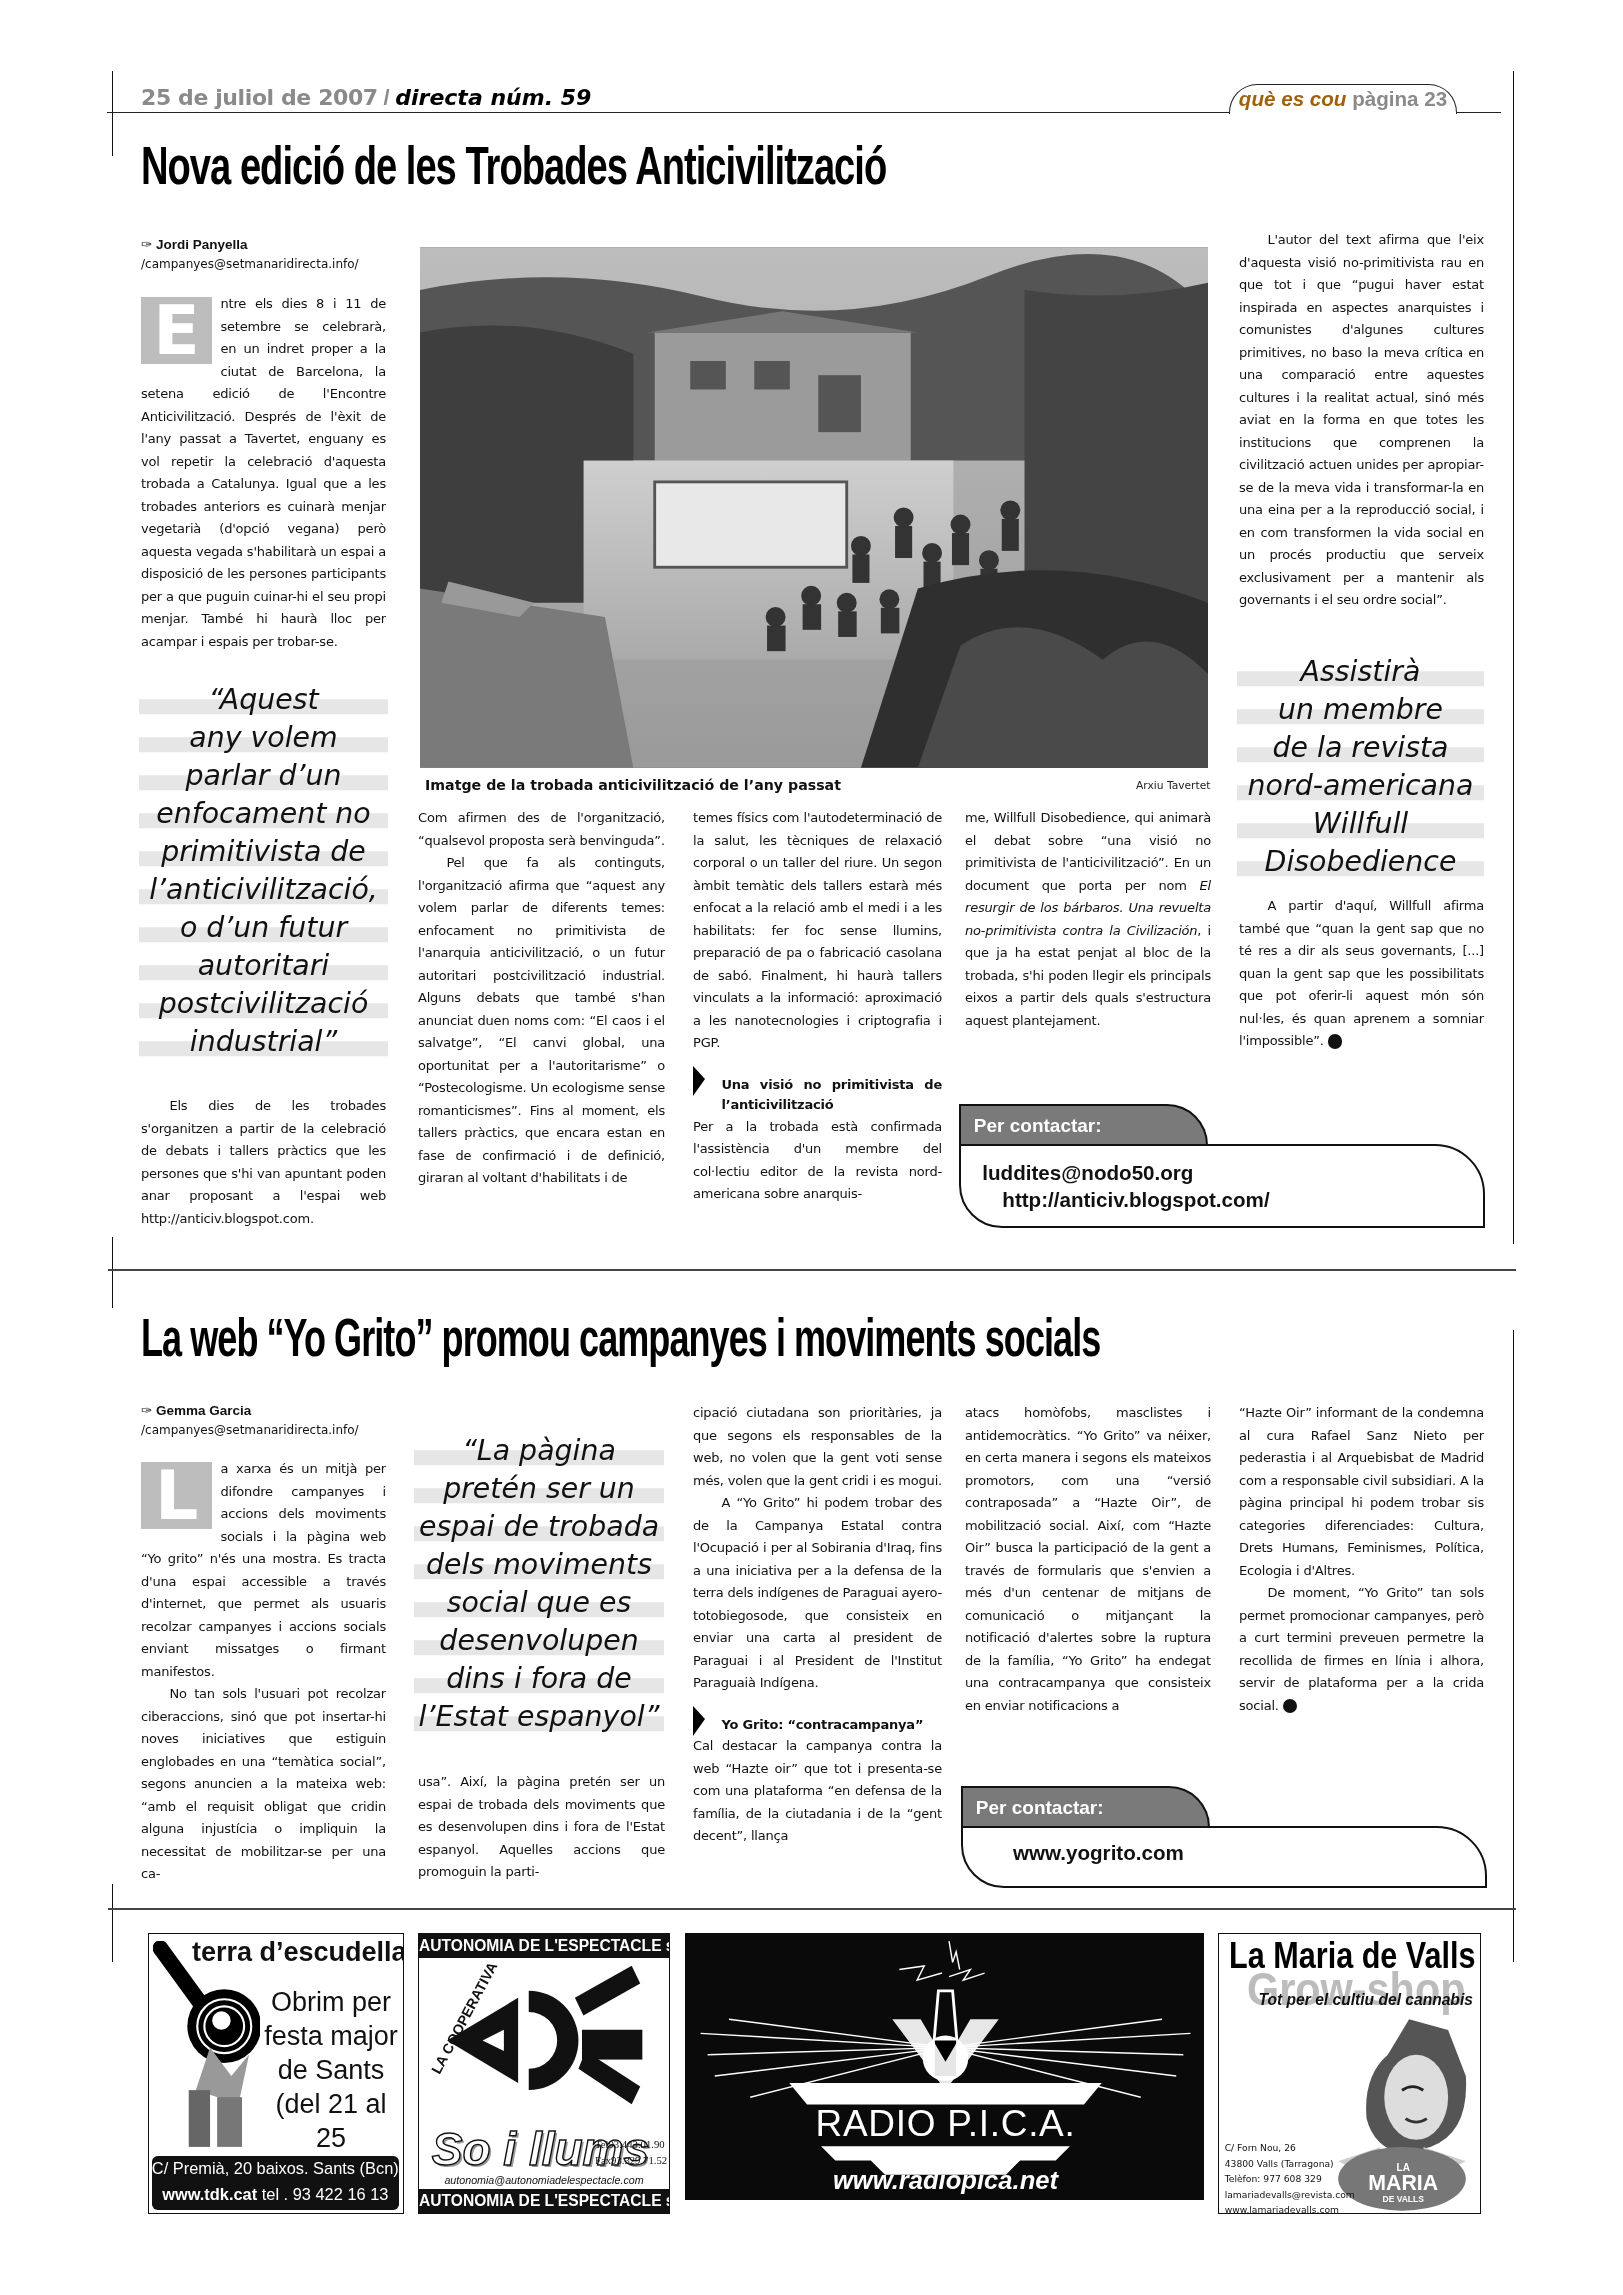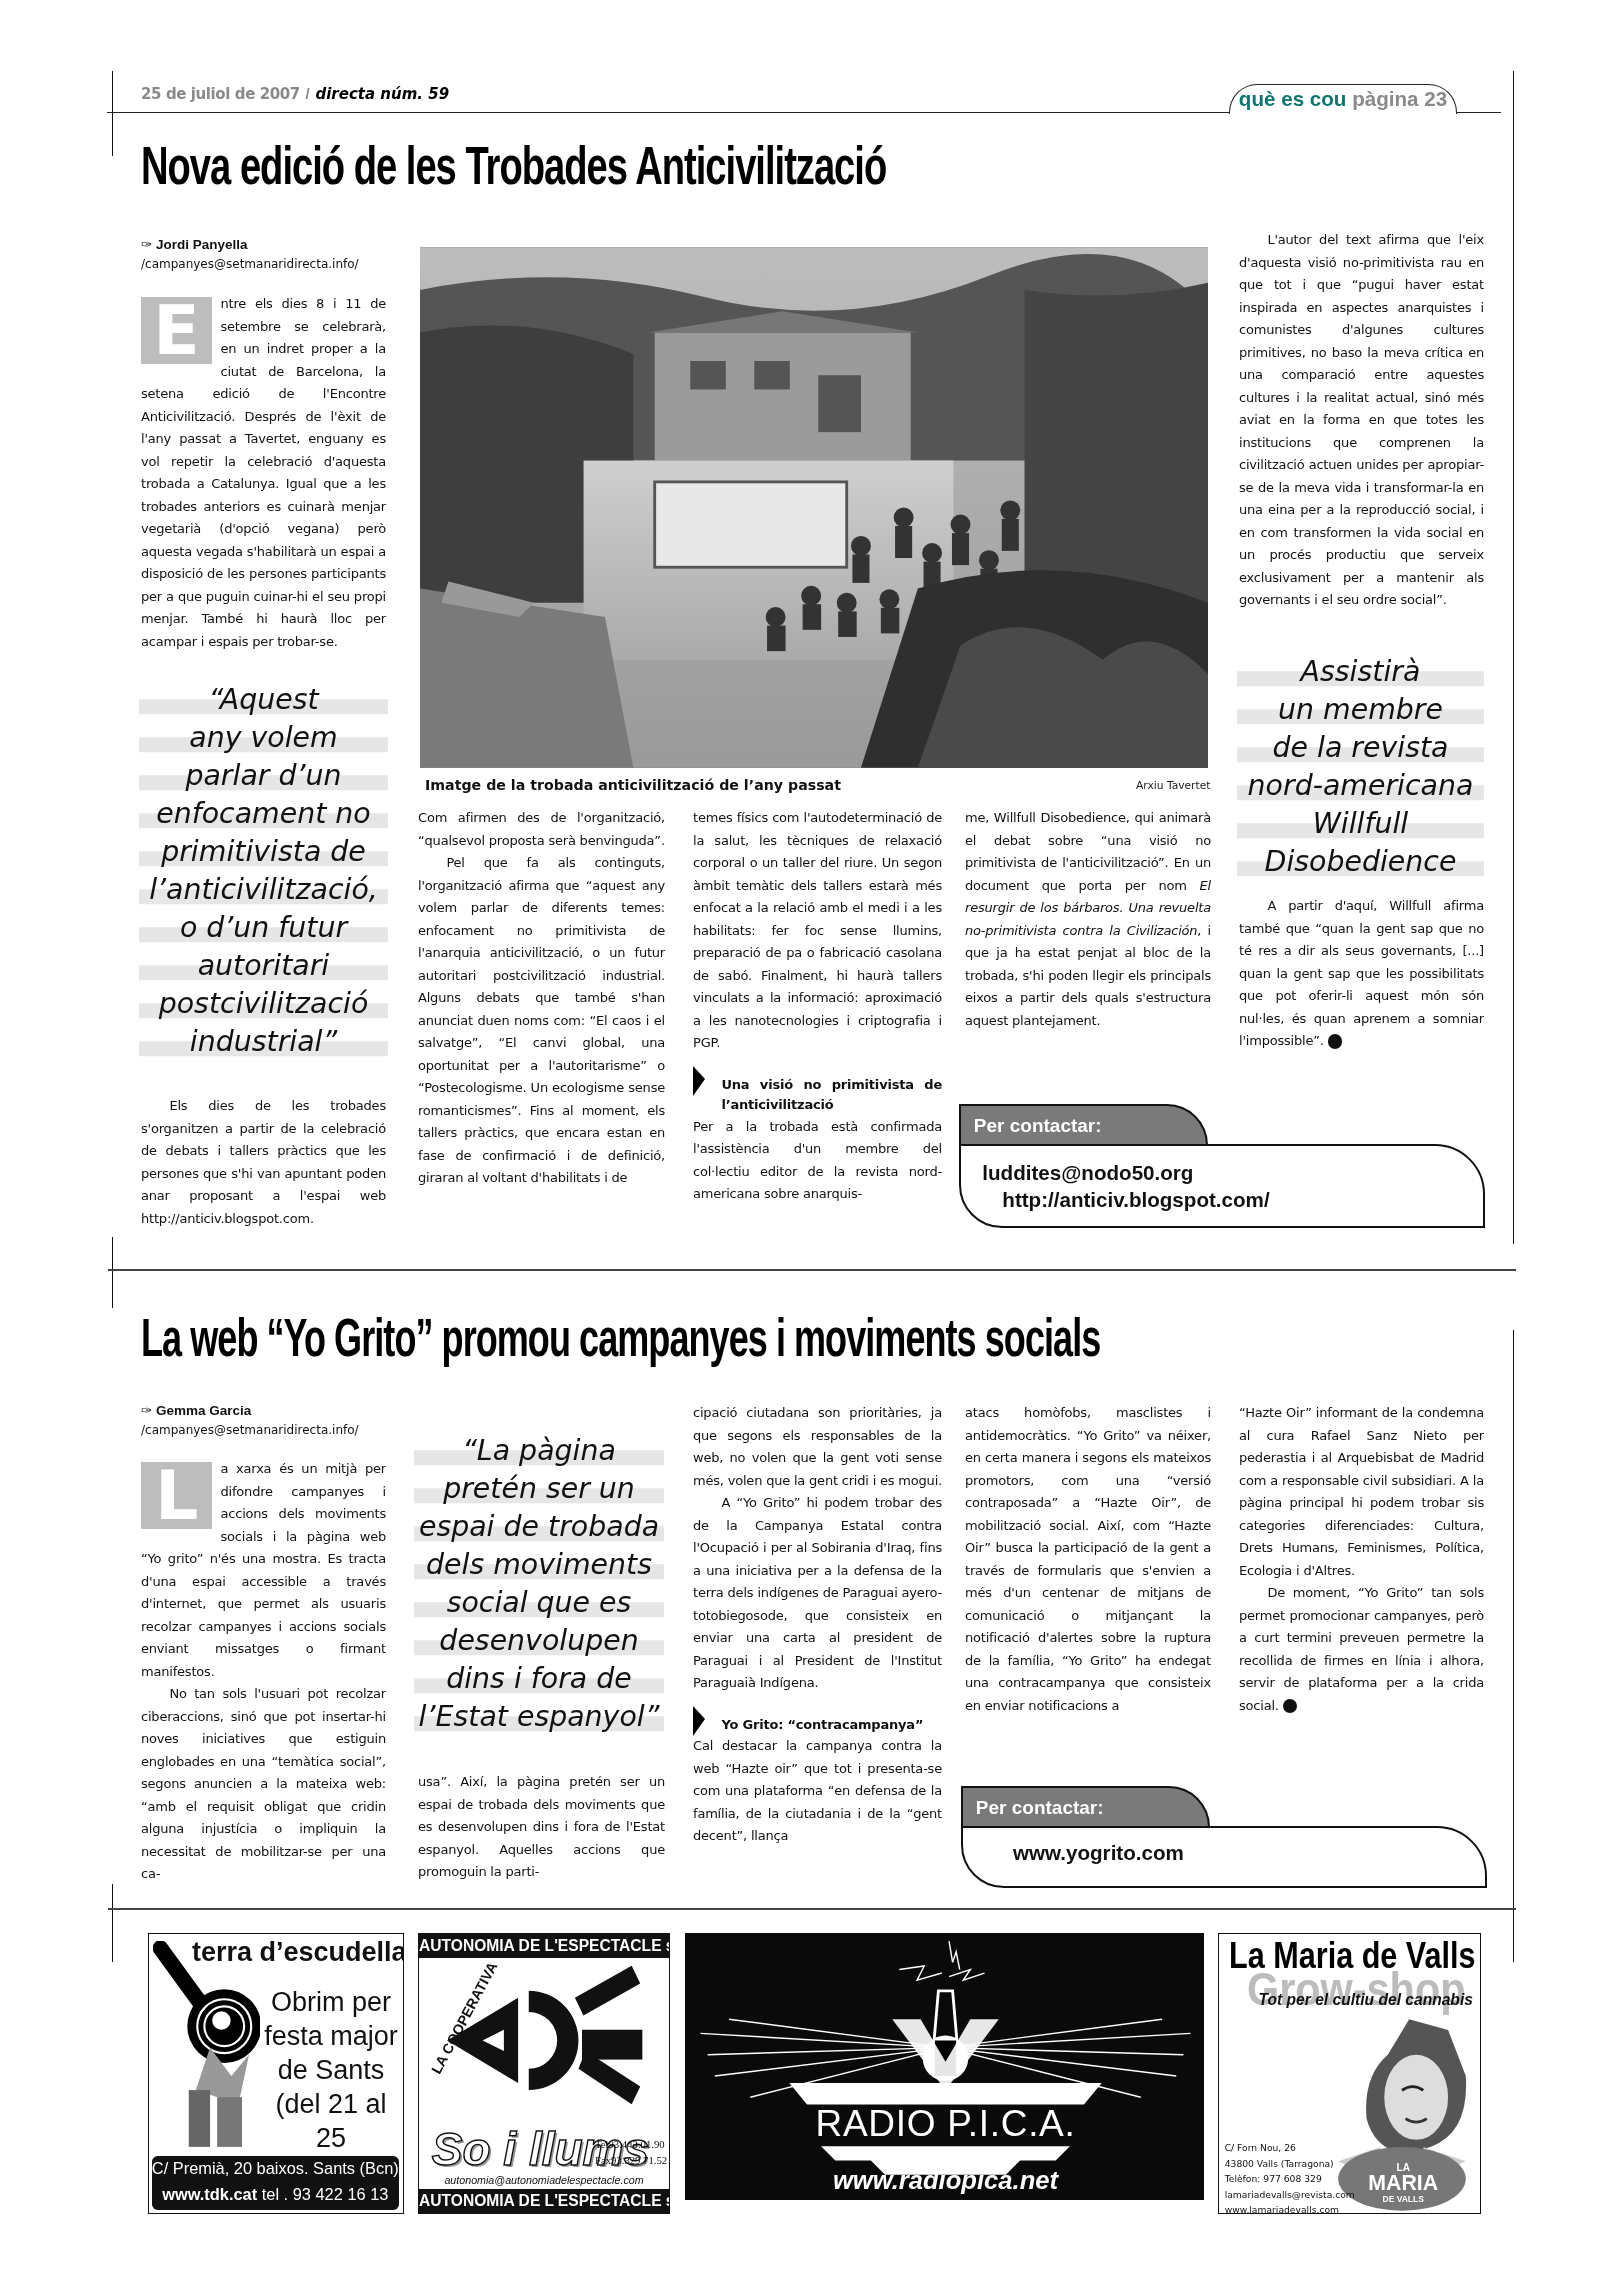--- a/index.html
+++ b/index.html
@@ -2,27 +2,27 @@
 <html style="font-size:11.4px"><head>
 <meta charset="utf-8">
 <style>
   * { box-sizing: border-box; margin: 0; padding: 0; }
   html, body { width: 1623px; height: 2295px; background: #ffffff; }
   body { position: relative; font-family: "Liberation Sans", sans-serif; color: #111; overflow: hidden; }
 
   .abs { position: absolute; }
 
   
-  .hdr-left { left: 141px; top: 85px; font-size: 15px; font-weight: bold; white-space: nowrap; }
+  .hdr-left { left: 141px; top: 85px; font-size: 22px; font-weight: bold; white-space: nowrap; }
   .hdr-left .date { color: #8a8a8a; font-family: "DejaVu Sans", sans-serif; font-weight: bold; letter-spacing: -0.4px; }
   .hdr-left .sep { color: #8a8a8a; margin: 0 5.7px; }
   .hdr-left .issue { color: #000; font-style: italic; font-family: "DejaVu Sans", sans-serif; font-weight: bold; }
   .hdr-line { left: 107px; top: 112px; width: 1394px; height: 1.4px; background: #222; }
   .hdr-tab { left: 1229px; top: 84px; width: 228px; height: 30px; border: 1.4px solid #222; border-bottom: none; border-radius: 28.4px 28.4px 0 0; background: #fff; text-align: center; font-size: 20.6px; font-weight: bold; line-height: 28.4px; }
-  .hdr-tab .sec { color: #0f766e; }
+  .hdr-tab .sec { color: #a16207; font-style: italic; }
   .hdr-tab .pg { color: #8a8a8a; }
 
   h1.headline { position: absolute; font-family: "Liberation Sans", sans-serif; font-weight: bold; color: #000; transform-origin: left top; white-space: nowrap; letter-spacing: -1.4px; }
 
   .byline { font-size: 13.5px; line-height: 19px; }
   .byline .name { font-weight: bold; }
   .byline .mail { font-family: "DejaVu Sans", sans-serif; font-size: 12px; }
 
   .body { font-family: "DejaVu Sans", sans-serif; font-size: 13px; line-height: 22.5px; text-align: justify; hyphens: auto; color: #111; letter-spacing: -0.2px; }
   .body p { margin: 0; }

